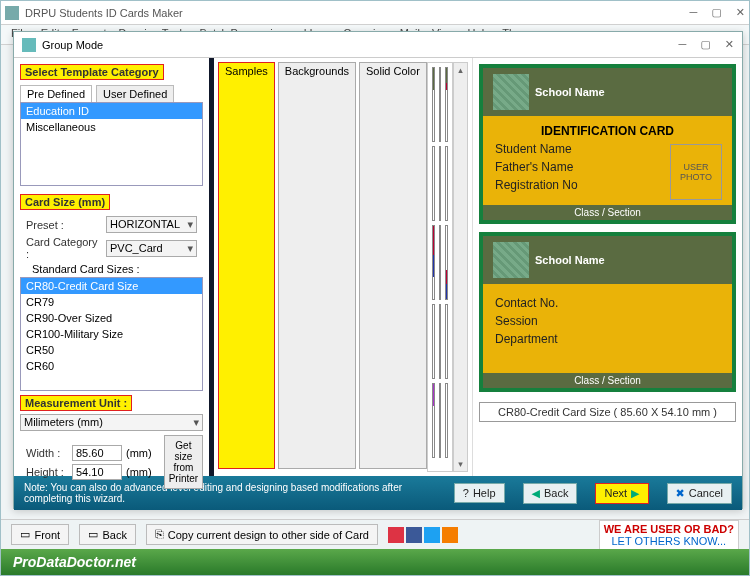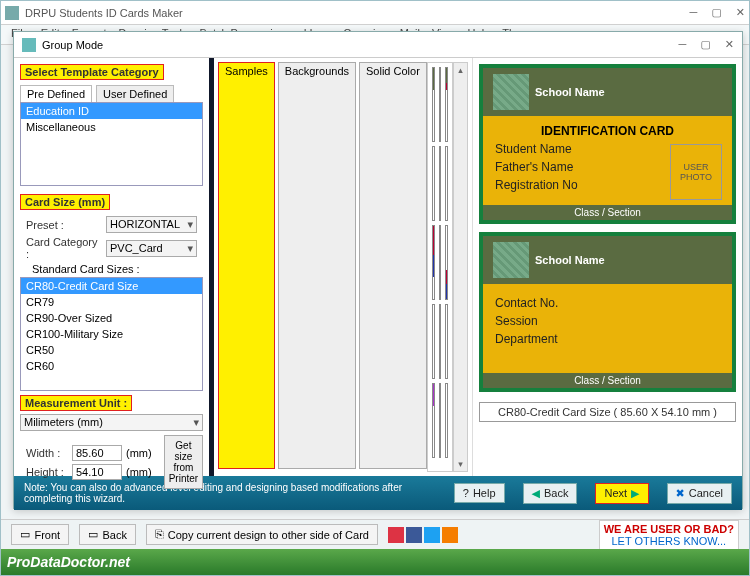--- a/index.html
+++ b/index.html
@@ -55,21 +55,21 @@
 
 .wizard-bar{height:34px;background:linear-gradient(#1a7a9a,#0a5a7a);color:#fff;display:flex;align-items:center;padding:0 10px;gap:18px}
 .wizard-bar .note{flex:1;font-size:10px}
 .wiz-btn{background:#e8f0f2;border:1px solid #7aa;color:#222;padding:3px 8px;display:flex;align-items:center;gap:4px}
 .wiz-btn.next{background:#fff000;border:1.5px solid #e02020}
 
 .bottom-bar{position:absolute;bottom:26px;left:0;right:0;height:30px;background:#eef3f4;border-top:1px solid #ccc;display:flex;align-items:center;padding:0 10px;gap:10px}
 .bottom-bar .btn{border:1px solid #bbb;background:#f4f4f4;padding:3px 8px;display:flex;align-items:center;gap:4px}
 .social{display:flex;gap:2px}
 .social span{width:16px;height:16px;display:inline-block}
-.footer-brand{position:absolute;bottom:0;left:0;right:0;height:26px;background:linear-gradient(#5aa84a,#2a7a2a);color:#fff;font-weight:bold;font-style:italic;font-size:14px;display:flex;align-items:center;padding:0 6px}
+.footer-brand{position:absolute;bottom:0;left:0;right:0;height:26px;background:linear-gradient(#5aa84a,#2a7a2a);color:#fff;font-weight:bold;font-style:italic;font-size:14px;display:flex;align-items:center;padding:0 12px}
 .mid-wrap{display:flex;flex:1}
 .bad-good{margin-left:auto;font-size:9px;color:#c00;text-align:center;border:1px solid #ccc;padding:2px 4px;background:#fff}
 </style>
 </head>
 <body>
 
 <div class="main-window">
   <div class="main-titlebar">
     <div class="icon"></div>
     <span>DRPU Students ID Cards Maker</span>

